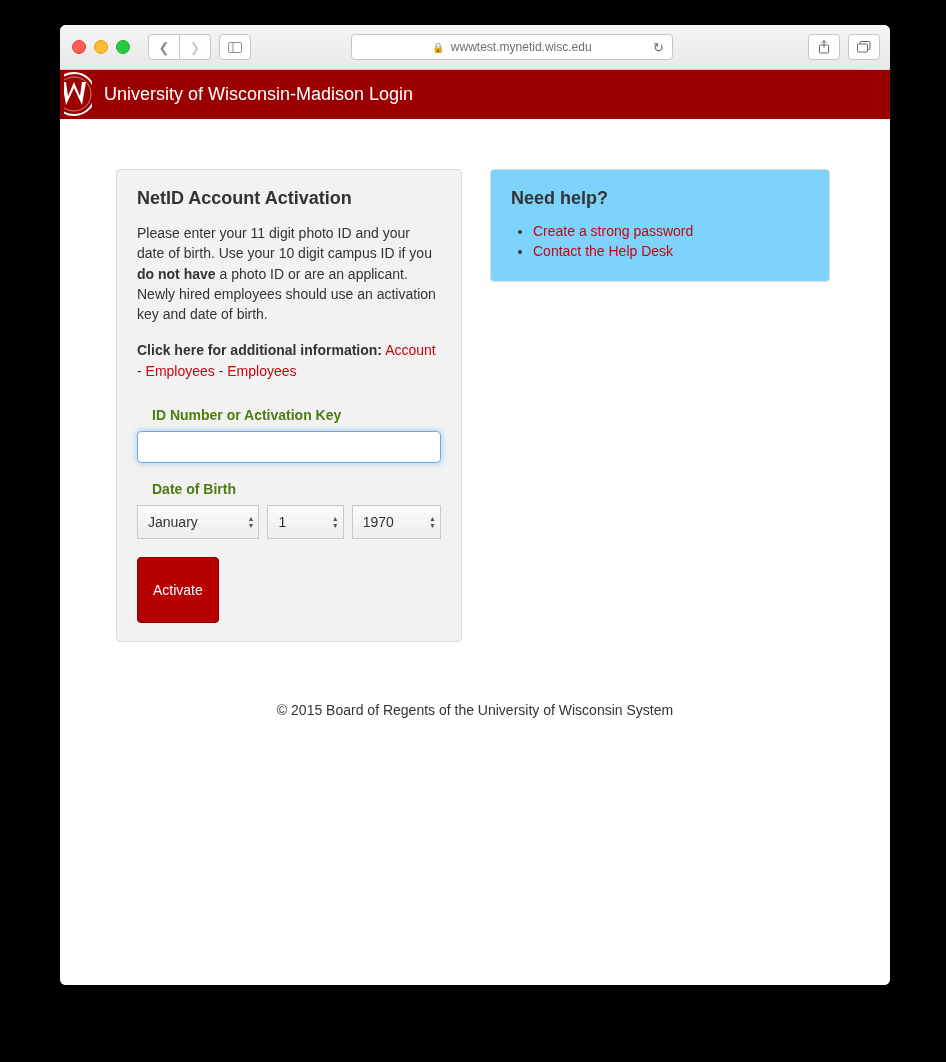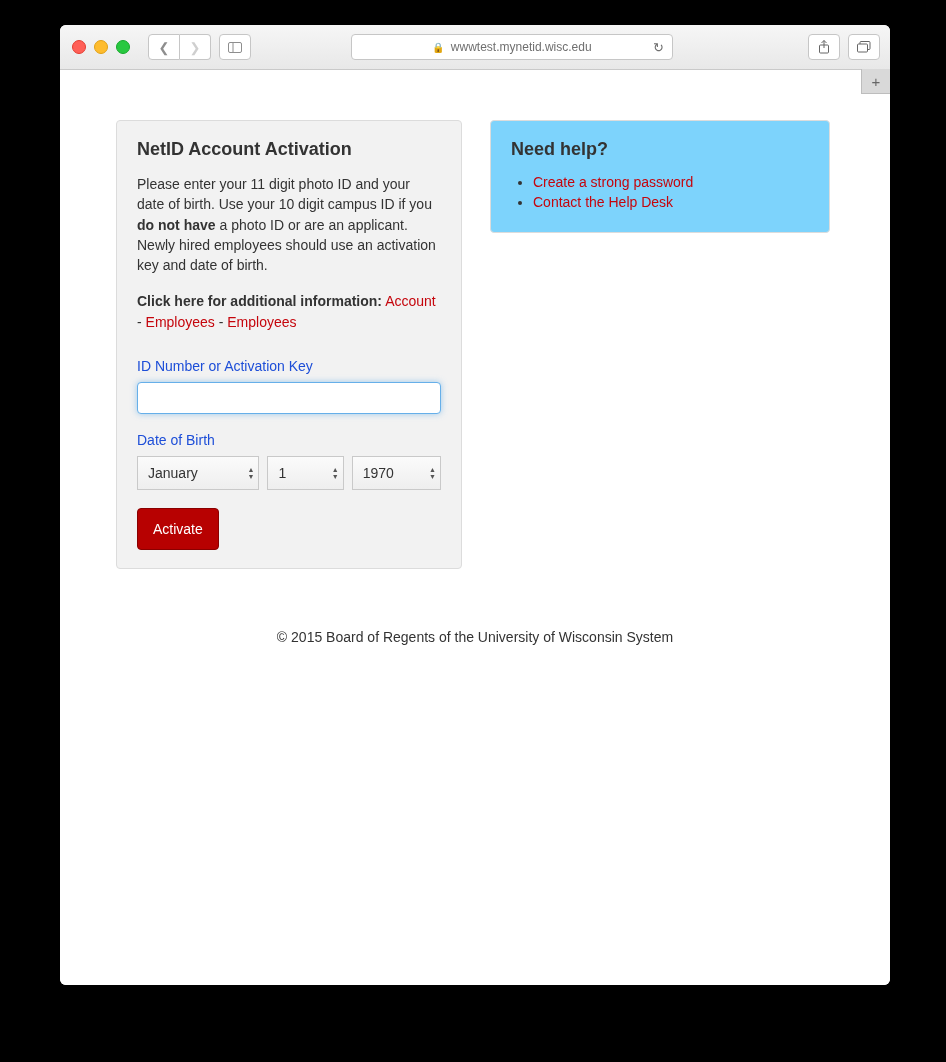--- a/index.html
+++ b/index.html
@@ -66,39 +66,39 @@
     display:flex; gap:28px; padding:50px 56px 30px 56px; align-items:flex-start;
   }
   .panel {
     border:1px solid #dcdcdc; border-radius:4px; padding:18px 20px; box-sizing:border-box;
   }
   .panel.left-panel { width:346px; background:#f2f2f2; }
   .panel.right-panel { width:340px; background:#7dd3fc; }
   h3 { margin:0 0 14px 0; font-size:18px; font-weight:700; color:#333; }
   p { margin:0 0 16px 0; font-size:14px; line-height:1.45; color:#333; }
   a.uw-link { color:#c5050c; text-decoration:none; }
-  label.field-label { display:block; font-size:14px; font-weight:400; color:#1d4ed8; margin-bottom:8px; }
+  label.field-label { display:block; font-size:14px; font-weight:700; color:#4d7c0f; margin-bottom:8px;margin-left:15px; }
   .text-input {
     width:100%; height:32px; box-sizing:border-box; border:1px solid #66afe9;
     border-radius:4px; padding:4px 8px; font-size:14px;
     box-shadow:0 0 6px rgba(102,175,233,0.6); outline:none; background:#fff;
   }
   .dob-row { display:flex; gap:8px; }
   .sel {
     height:32px; background:linear-gradient(#fbfbfb,#eee);
     border:1px solid #c9c9c9; border-radius:0; padding:0 22px 0 10px;
     font-size:14px; color:#333; position:relative; display:flex; align-items:center;
   }
   .sel .stepper {
     position:absolute; right:4px; top:50%; transform:translateY(-50%);
     display:flex; flex-direction:column; font-size:7px; line-height:7px; color:#555;
   }
   .btn-activate {
     margin-top:18px; background:#b70101; color:#fff; border:1px solid #8a0000;
-    border-radius:4px; padding:12px 15px; font-size:14px; cursor:pointer;
+    border-radius:4px; padding:24px 15px; font-size:14px; cursor:pointer;
   }
   ul.help-list { margin:4px 0 0 0; padding-left:22px; }
   ul.help-list li { font-size:14px; color:#333; margin-bottom:4px; }
   .footer { text-align:center; font-size:14px; color:#333; padding:30px 0 40px 0; }
 </style>
 </head>
 <body>
 
 <div class="window">
 
@@ -143,20 +143,30 @@
       </div>
     </div>
   </div>
 
   <div class="new-tab">
     <span>+</span>
   </div>
 
   <div class="page">
 
+    <div class="uw-bar">
+      <div class="crest">
+        <svg width="44" height="49" viewBox="0 0 44 49">
+          <circle cx="22" cy="24" r="21" fill="#9b0000" stroke="#fff" stroke-width="2"></circle>
+          <circle cx="22" cy="24" r="17" fill="none" stroke="#c88" stroke-width="1"></circle>
+          <path d="M10 12 L14 35 L22 18 L30 35 L34 12 L30 12 L28 26 L22 12 L16 26 L14 12 Z" fill="#fff"></path>
+        </svg>
+      </div>
+      <div class="uw-title">University of Wisconsin-Madison Login</div>
+    </div>
 
     <div class="content">
 
       <div class="panel left-panel">
         <h3>NetID Account Activation</h3>
 
         <p>
           <span>Please enter your 11 digit photo ID and your date of birth. Use your 10 digit campus ID if you </span><strong>do not have</strong><span> a photo ID or are an applicant. Newly hired employees should use an activation key and date of birth.</span>
         </p>
 

